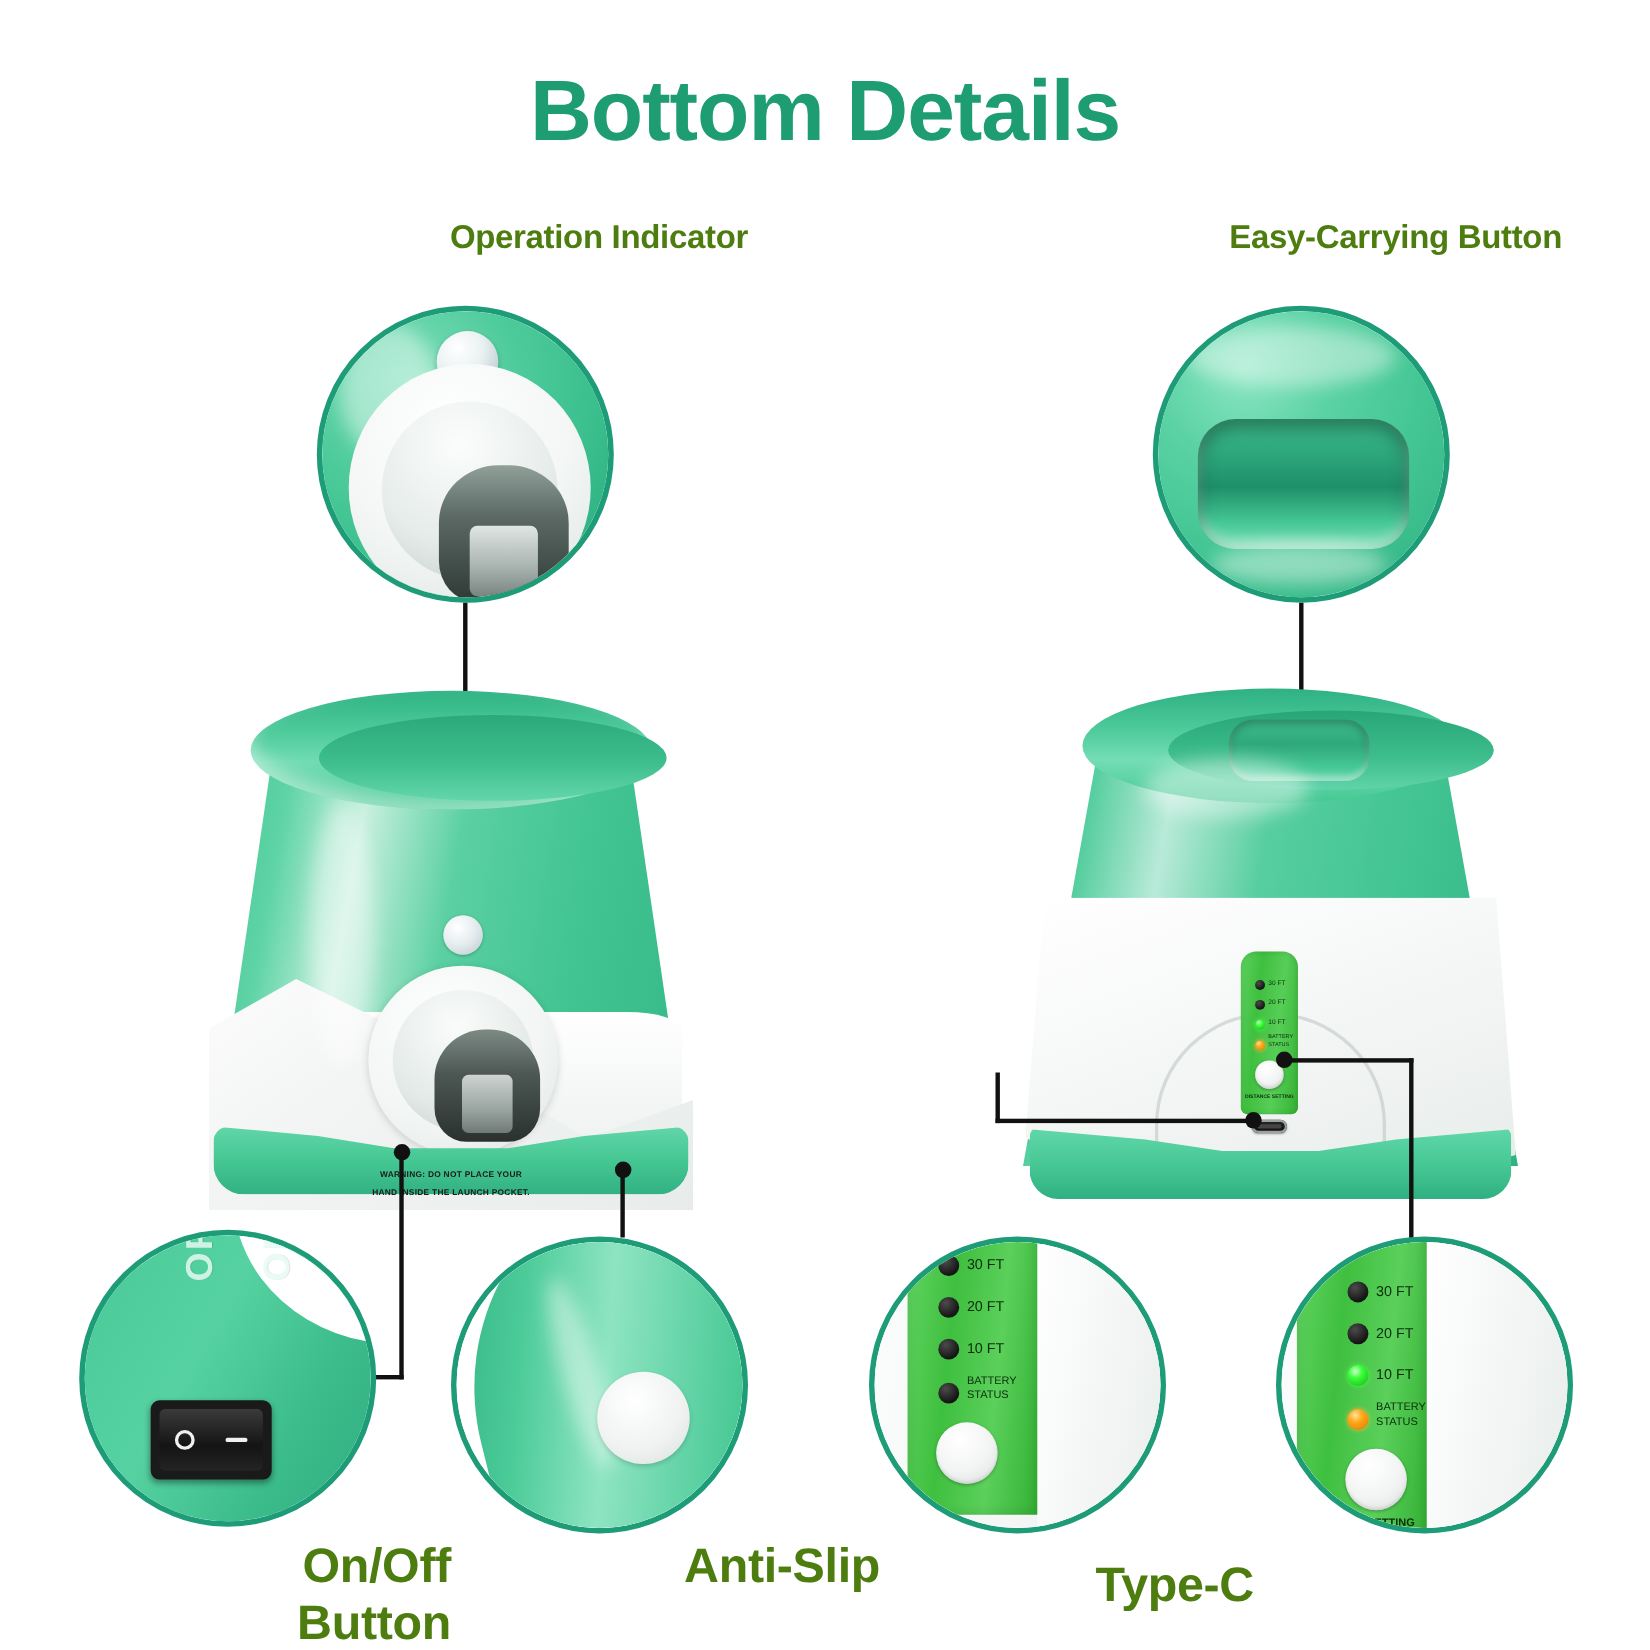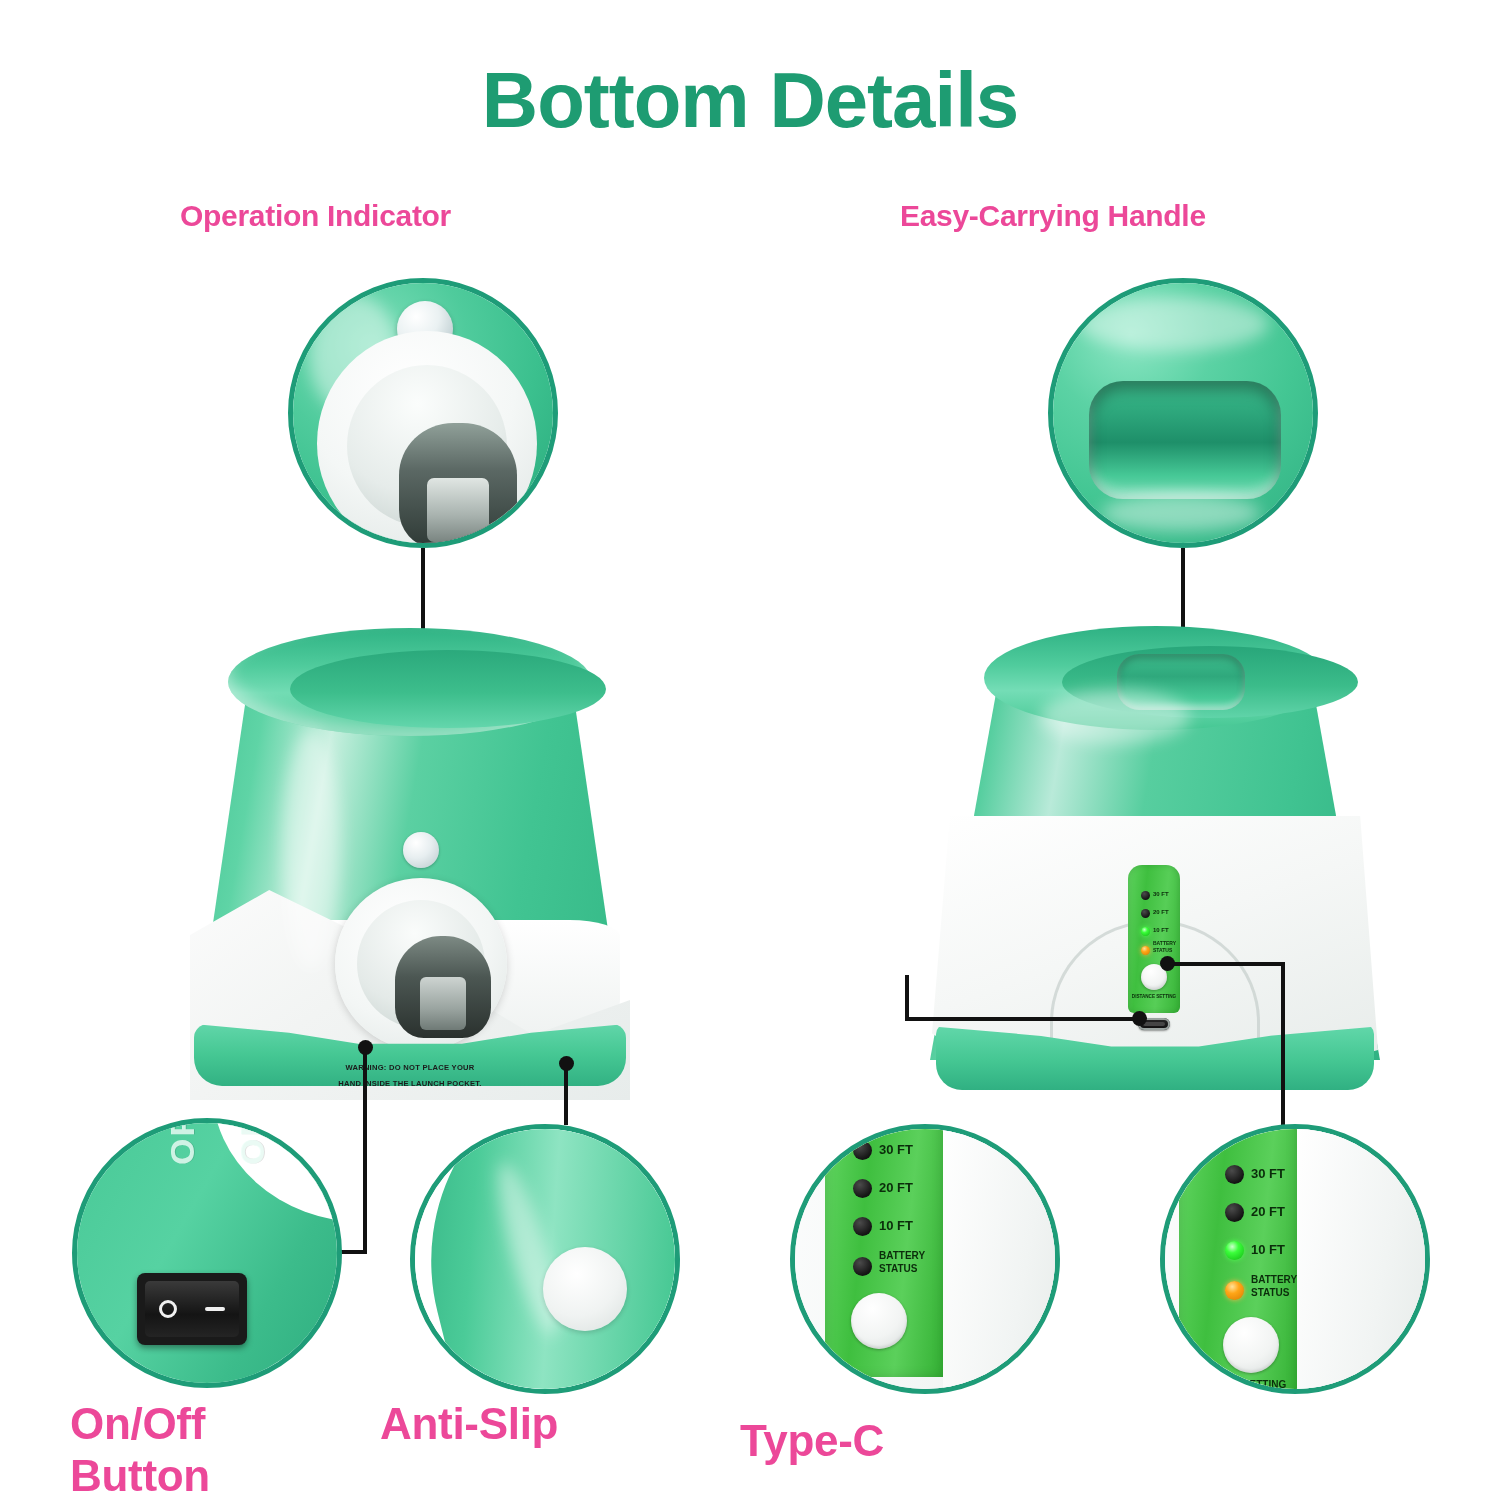--- a/index.html
+++ b/index.html
@@ -15,22 +15,22 @@
   .title {
     position: absolute; top: 55px; left: 0; width: 1500px;
     text-align: center;
     font-size: 78px; font-weight: 800; letter-spacing: -1px;
     color: #1E9C72;
     font-family: "Liberation Sans", sans-serif;
   }
 
   
   .caption {
-    position: absolute; text-align: left;
-    font-size: 30px; font-weight: 800; color: #ec4899;
+    position: absolute; text-align: right;
+    font-size: 30px; font-weight: 800; color: #4d7c0f;
     letter-spacing: -0.3px; line-height: 1.18;
   }
   .cap-top-left  { top: 198px; left: 180px;  width: 500px; }
   .cap-top-right { top: 198px; left: 900px;  width: 520px; }
   .cap-bot { font-size: 44px; }
   .cap-b1 { top: 1398px; left: 70px;  width: 340px; }
   .cap-b2 { top: 1398px; left: 380px; width: 420px; }
   .cap-b3 { top: 1398px; left: 740px; width: 400px; margin-top: 17px; }
   .cap-b4 { top: 1398px; left: 1130px;width: 340px; }
 
@@ -167,21 +167,21 @@
     border-radius: 14px 14px 6px 6px;
     box-shadow: inset 0 0 6px rgba(0,0,0,.14);
   }
   .led { position: absolute; border-radius: 50%; }
   .led-off { background: radial-gradient(circle at 36% 30%, #4b4b4b 0%, #141414 70%); }
   .led-green { background: radial-gradient(circle at 38% 30%, #ccffcc 0%, #3bff3b 35%, #10b810 100%);
                box-shadow: 0 0 5px #4dff4d; }
   .led-orange { background: radial-gradient(circle at 38% 30%, #ffe29a 0%, #ffa617 38%, #d97b00 100%);
                 box-shadow: 0 0 5px #ffb347; }
   .led-label {
-    position: absolute; color: #0b2d0b; font-weight: 700;
+    position: absolute; color: #0b2d0b; font-weight: 400;
     font-family: "Liberation Sans", sans-serif; white-space: nowrap;
     line-height: 1.05;
   }
   .panel-btn {
     position: absolute; border-radius: 50%;
     background: radial-gradient(circle at 38% 28%, #ffffff 0%, #f2f4f3 55%, #d7dddb 100%);
     box-shadow: 0 1px 3px rgba(0,0,0,.3), inset 0 -2px 3px rgba(0,0,0,.10);
   }
   .panel-btn-label {
     position: absolute; color: #0b2d0b; font-weight: 700; text-align: center;
@@ -303,21 +303,21 @@
   }
 </style>
 </head>
 <body>
 
 <div id="stage">
 
   <div class="title">Bottom Details</div>
 
   <div class="caption cap-top-left">Operation Indicator</div>
-  <div class="caption cap-top-right">Easy-Carrying Handle</div>
+  <div class="caption cap-top-right">Easy-Carrying Button</div>
 
   <div class="circle" style="left:288px; top:278px; width:270px; height:270px;">
     <div class="sen-bg"></div>
     <div class="gloss" style="left:16px; top:12px; width:90px; height:120px;"></div>
     <div class="sen-dome" style="left:104px; top:18px;"></div>
     <div class="sen-pocket" style="left:24px; top:48px;">
       <div class="sen-pocket-mid">
         <div class="sen-pocket-in">
           <div class="sen-roller"></div>
         </div>

